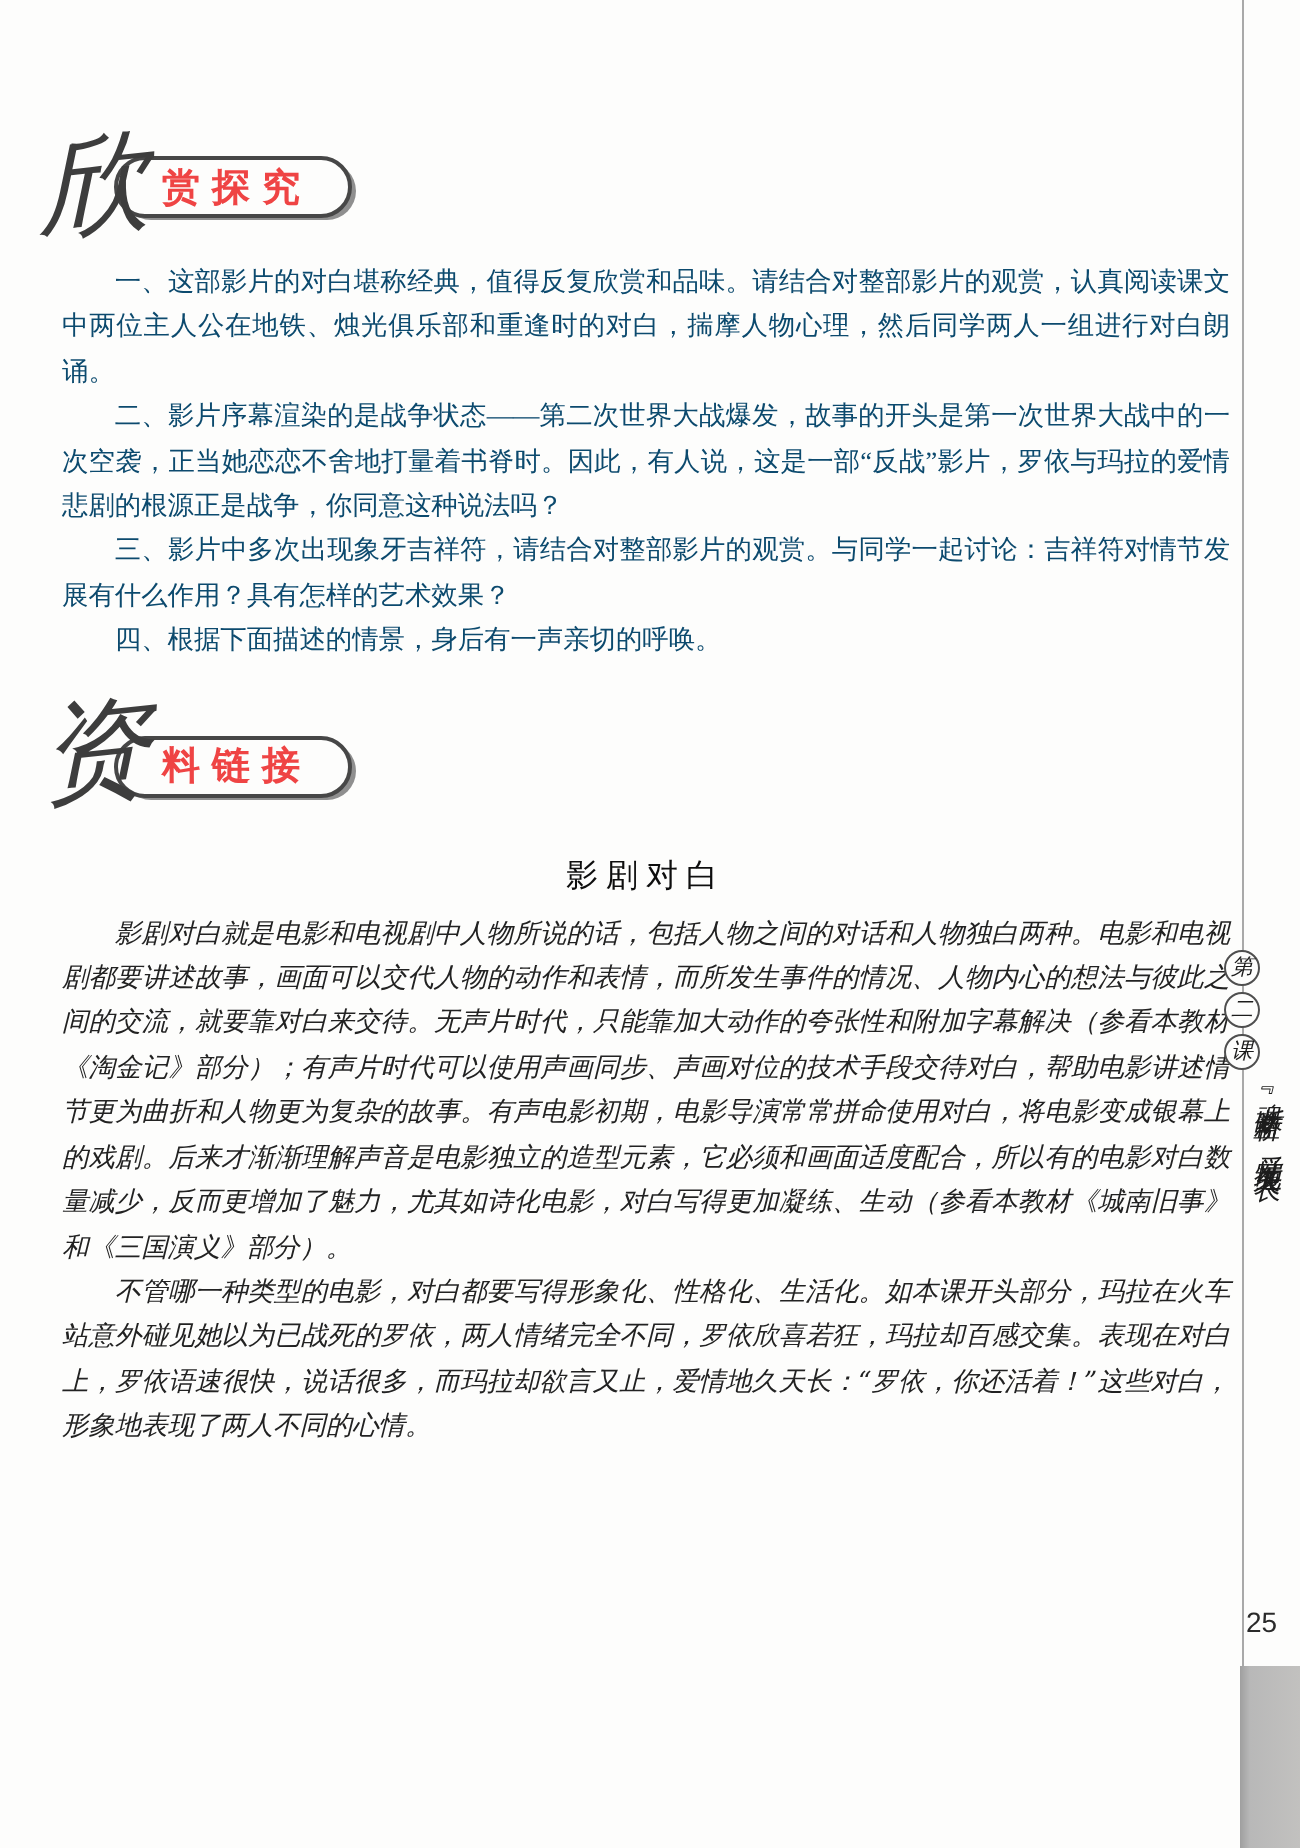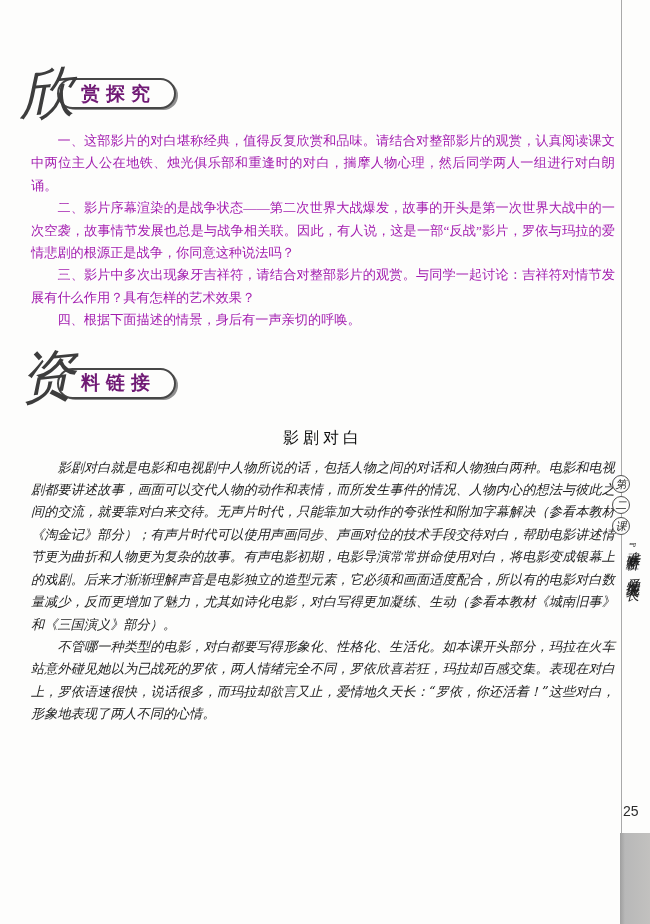--- a/index.html
+++ b/index.html
@@ -38,28 +38,28 @@
     border:2.5px solid #474747; border-radius:16px;
     background:#fdfdfc;
     display:flex; align-items:center;
     box-shadow:3px 2px 0 -1px #8f8f8f;
     z-index:1;
   }
   .section-header.second .pill { top:20px;align-items:center; }
   .pill-label {
     font-family:"Liberation Sans", sans-serif;
     font-weight:bold; font-size:19px; letter-spacing:6px;
-    color:#701a75; white-space:nowrap;
+    color:#ef4444; white-space:nowrap;
   }
   
   .songtext p, .kaitext p {
     margin:0; text-indent:2em;
     font-size:13.2px; line-height:22.4px;
     text-align:justify;
-    color:#a21caf;
+    color:#0c4a6e;
   }
   .songtext { margin-top:2px; }
   .kaitext p {
     font-style:italic;
     font-family:"DejaVu Serif", serif;
     color:#222222;
   }
   .subheading {
     margin:12px 0 8px 0;
     text-align:center;
@@ -112,21 +112,21 @@
 
     <div class="section-header first">
       <span class="callig">欣</span>
       <span class="pill">
         <span class="pill-label">赏探究</span>
       </span>
     </div>
 
     <div class="songtext">
       <p>一、这部影片的对白堪称经典，值得反复欣赏和品味。请结合对整部影片的观赏，认真阅读课文中两位主人公在地铁、烛光俱乐部和重逢时的对白，揣摩人物心理，然后同学两人一组进行对白朗诵。</p>
-      <p>二、影片序幕渲染的是战争状态——第二次世界大战爆发，故事的开头是第一次世界大战中的一次空袭，故事情节发展也总是与战争相关联。因此，有人说，这是一部“反战”影片，罗依与玛拉的爱情悲剧的根源正是战争，你同意这种说法吗？</p>
+      <p>二、影片序幕渲染的是战争状态——第二次世界大战爆发，故事的开头是第一次世界大战中的一次空袭，正当她恋恋不舍地打量着书脊时。因此，有人说，这是一部“反战”影片，罗依与玛拉的爱情悲剧的根源正是战争，你同意这种说法吗？</p>
       <p>三、影片中多次出现象牙吉祥符，请结合对整部影片的观赏。与同学一起讨论：吉祥符对情节发展有什么作用？具有怎样的艺术效果？</p>
       <p>四、根据下面描述的情景，身后有一声亲切的呼唤。</p>
     </div>
 
     <div class="section-header second">
       <span class="callig">资</span>
       <span class="pill">
         <span class="pill-label">料链接</span>
       </span>
     </div>

